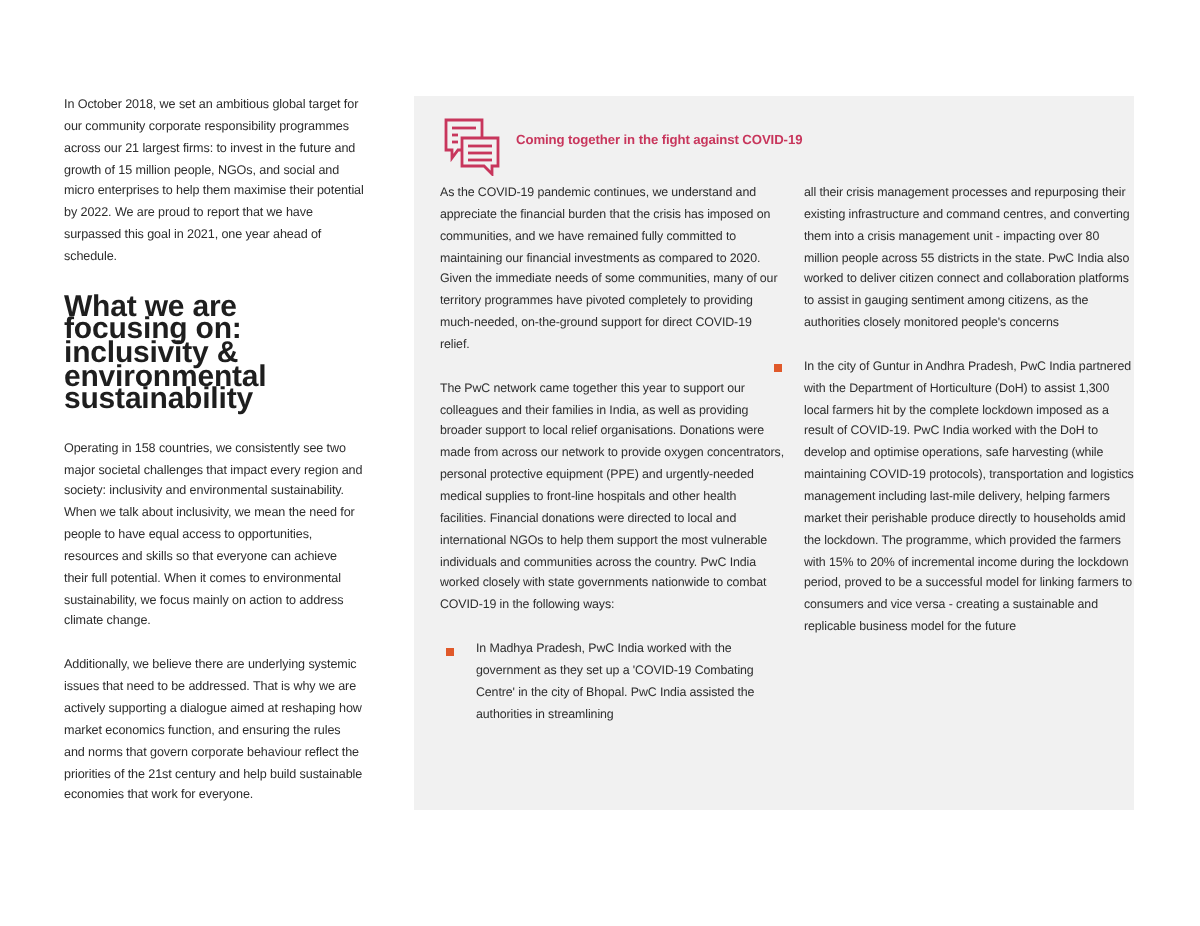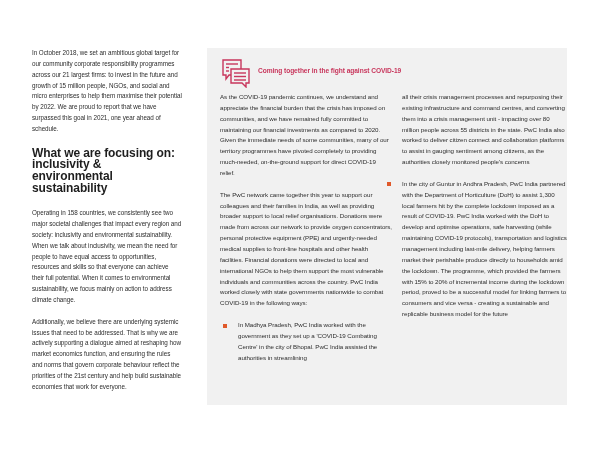--- a/index.html
+++ b/index.html
@@ -7,21 +7,21 @@
     width: 600px; height: 463px; position: relative; overflow: hidden;
     font-family: "Liberation Sans", sans-serif; color: #2d2d2d;
   }
   .left-col {
     position: absolute; left: 32px; top: 48px; width: 150px;
     font-size: 6.3px; line-height: 10.85px; letter-spacing: -0.05px;
   }
   .left-col p { margin: 0; }
   .left-col .p-intro { margin-bottom: 13px; }
   .left-col h2 {
-    margin: 0 0 14px 0; font-size: 12px; line-height: 11.6px;
+    margin: 0 0 14px 0; font-size: 15px; line-height: 11.6px;
     font-weight: bold; color: #1e1e1e; letter-spacing: -0.1px;
   }
   .left-col .p-gap { margin-bottom: 11px; }
 
   .panel {
     position: absolute; left: 207px; top: 48px; width: 360px; height: 357px;
     background: #f1f1f1;
   }
   .panel-header {
     position: absolute; left: 14px; top: 10px; display: flex; align-items: center;

